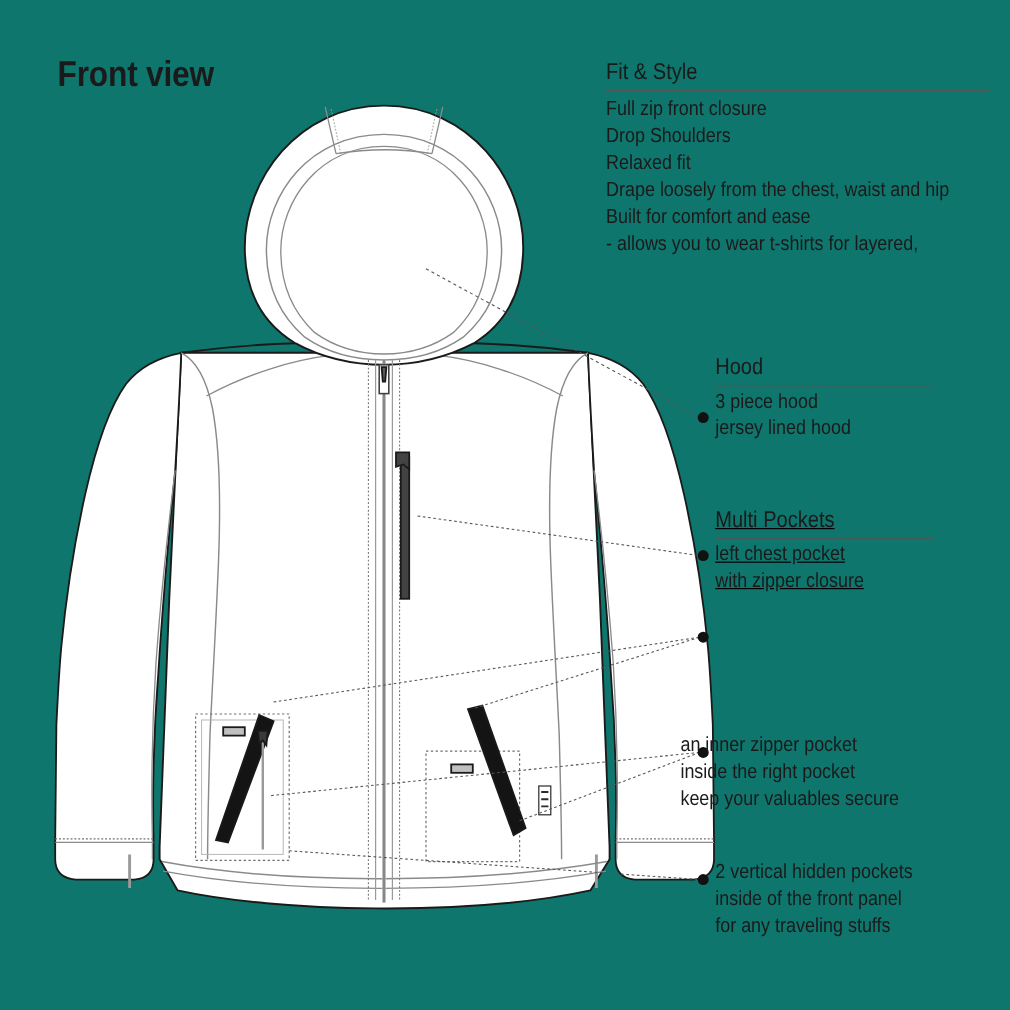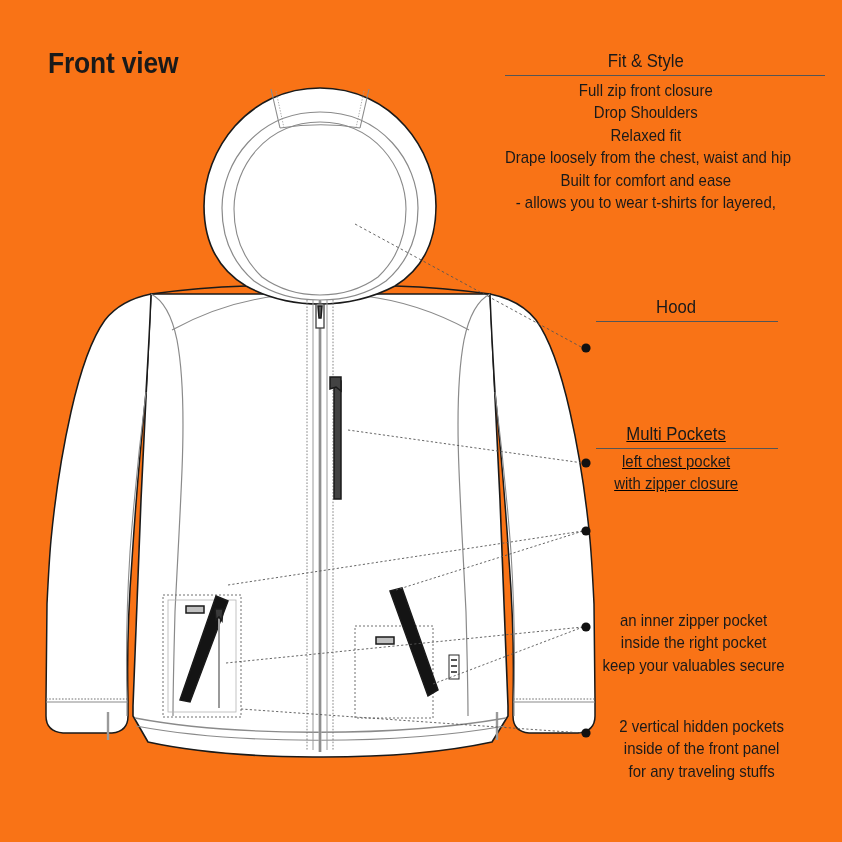--- a/index.html
+++ b/index.html
@@ -4,24 +4,23 @@
 <style>
   html, body {
     margin: 0;
     padding: 0;
     background: #ffffff;
   }
   #page {
     position: relative;
     width: 842px;
     height: 842px;
-    background: #f97316;
+    background: #0f766e;
     font-family: "Liberation Sans", sans-serif;
     overflow: hidden;
-    text-align: center;
   }
   #page-title {
     position: absolute;
     left: 48px;
     top: 46px;
     font-size: 30px;
     font-weight: bold;
     color: #1a1a1a;
     letter-spacing: -0.2px;
     transform: scaleX(0.88);
@@ -236,33 +235,37 @@
       <div class="annot-line">Relaxed fit</div>
       <div class="annot-line">Drape loosely from the chest, waist and hip</div>
       <div class="annot-line">Built for comfort and ease</div>
       <div class="annot-line">- allows you to wear t-shirts for layered,</div>
     </div>
   </div>
 
   <div class="annot-block" style="left:596px; top:296px; width:182px;">
     <div class="annot-heading">Hood</div>
     <div class="annot-rule"></div>
+    <div class="annot-body tight">
+      <div class="annot-line">3 piece hood</div>
+      <div class="annot-line">jersey lined hood</div>
+    </div>
   </div>
 
   <div class="annot-block" style="left:596px; top:423px; width:182px;text-decoration:underline;">
     <div class="annot-heading">Multi Pockets</div>
     <div class="annot-rule"></div>
     <div class="annot-body tight">
       <div class="annot-line">left chest pocket</div>
       <div class="annot-line">with zipper closure</div>
     </div>
   </div>
 
 
-  <div class="annot-block" style="left:588px; top:610px; width:240px;">
+  <div class="annot-block" style="left:567px; top:610px; width:240px;">
     <div class="annot-line">an inner zipper pocket</div>
     <div class="annot-line">inside the right pocket</div>
     <div class="annot-line">keep your valuables secure</div>
   </div>
 
   <div class="annot-block" style="left:596px; top:716px; width:240px;">
     <div class="annot-line">2 vertical hidden pockets</div>
     <div class="annot-line">inside of the front panel</div>
     <div class="annot-line">for any traveling stuffs</div>
   </div>

